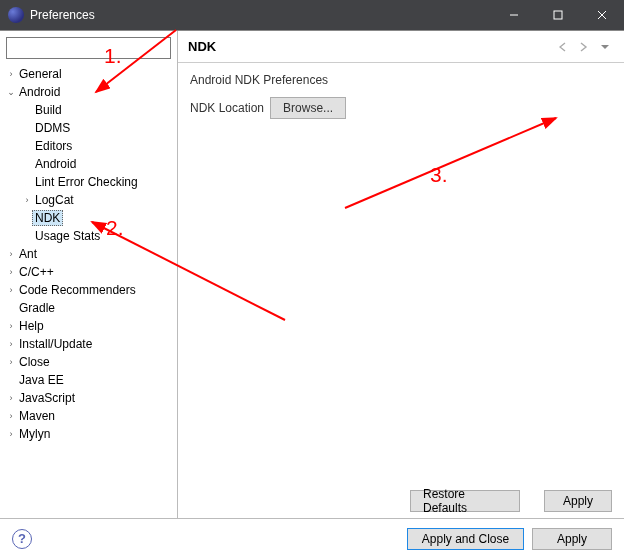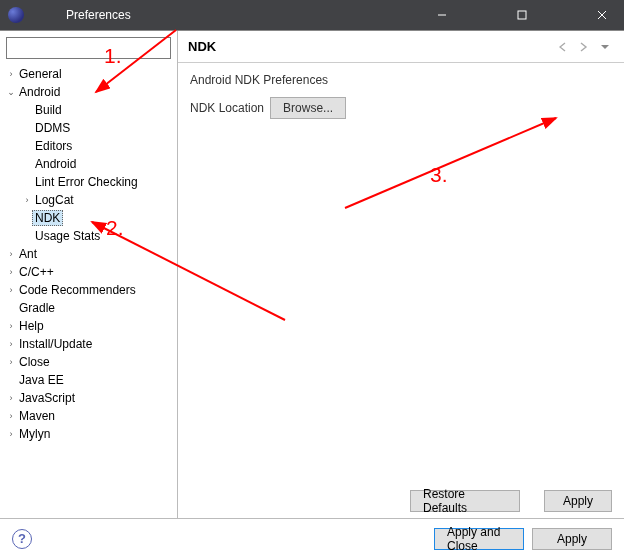--- a/index.html
+++ b/index.html
@@ -1,19 +1,19 @@
 <!DOCTYPE html>
 <html><head>
 <meta charset="utf-8">
 <style>
   * { box-sizing: border-box; font-family: "Segoe UI", Tahoma, sans-serif; font-size: 12px; }
   html, body { margin: 0; padding: 0; }
   body { width: 624px; height: 558px; background: #fff; position: relative; }
 
-  .titlebar { height: 30px; background: #414245; color: #fff; display: flex; align-items: center; padding: 0 0 0 8px; gap: 36px; }
+  .titlebar { height: 30px; background: #414245; color: #fff; display: flex; align-items: center; padding: 0 0 0 8px; }
   .titlebar .app-icon { width: 16px; height: 16px; margin-right: 6px; border-radius: 50%; background: radial-gradient(circle at 30% 30%, #6a7bd8 0%, #2b2f80 70%); }
   .titlebar .title { flex: 1; }
   .titlebar .win-btn { width: 44px; height: 30px; display: flex; align-items: center; justify-content: center; color: #fff; }
 
   .body-area { position: absolute; top: 30px; left: 0; right: 0; bottom: 40px; display: flex; border-top: 1px solid #888; }
 
   .left-pane { width: 178px; display: flex; flex-direction: column; border-right: 1px solid #bbb; }
   .filter-box { height: 22px; margin: 6px 6px 4px 6px; border: 1px solid #7a7a7a; background: #fff; }
   .tree-wrap { flex: 1; overflow: hidden; position: relative; }
   .tree { position: absolute; inset: 0; overflow-y: auto; overflow-x: hidden; padding: 2px 0 2px 4px; }
@@ -200,21 +200,21 @@
       <div class="btn" style="width:68px">
           <span>Apply</span>
         </div>
     </div>
   </div>
 </div>
 
 <div class="bottom-bar">
   <div class="help-icon">?</div>
   <div class="spacer"></div>
-  <div class="btn primary-outline" style="width:90px">
+  <div class="btn primary-outline" style="width:117px">
       <span>Apply and Close</span>
     </div>
   <div class="btn" style="width:80px;margin-left:8px">
       <span>Apply</span>
     </div>
 </div>
 
 <div class="overlay">
   <svg>
     <defs>

